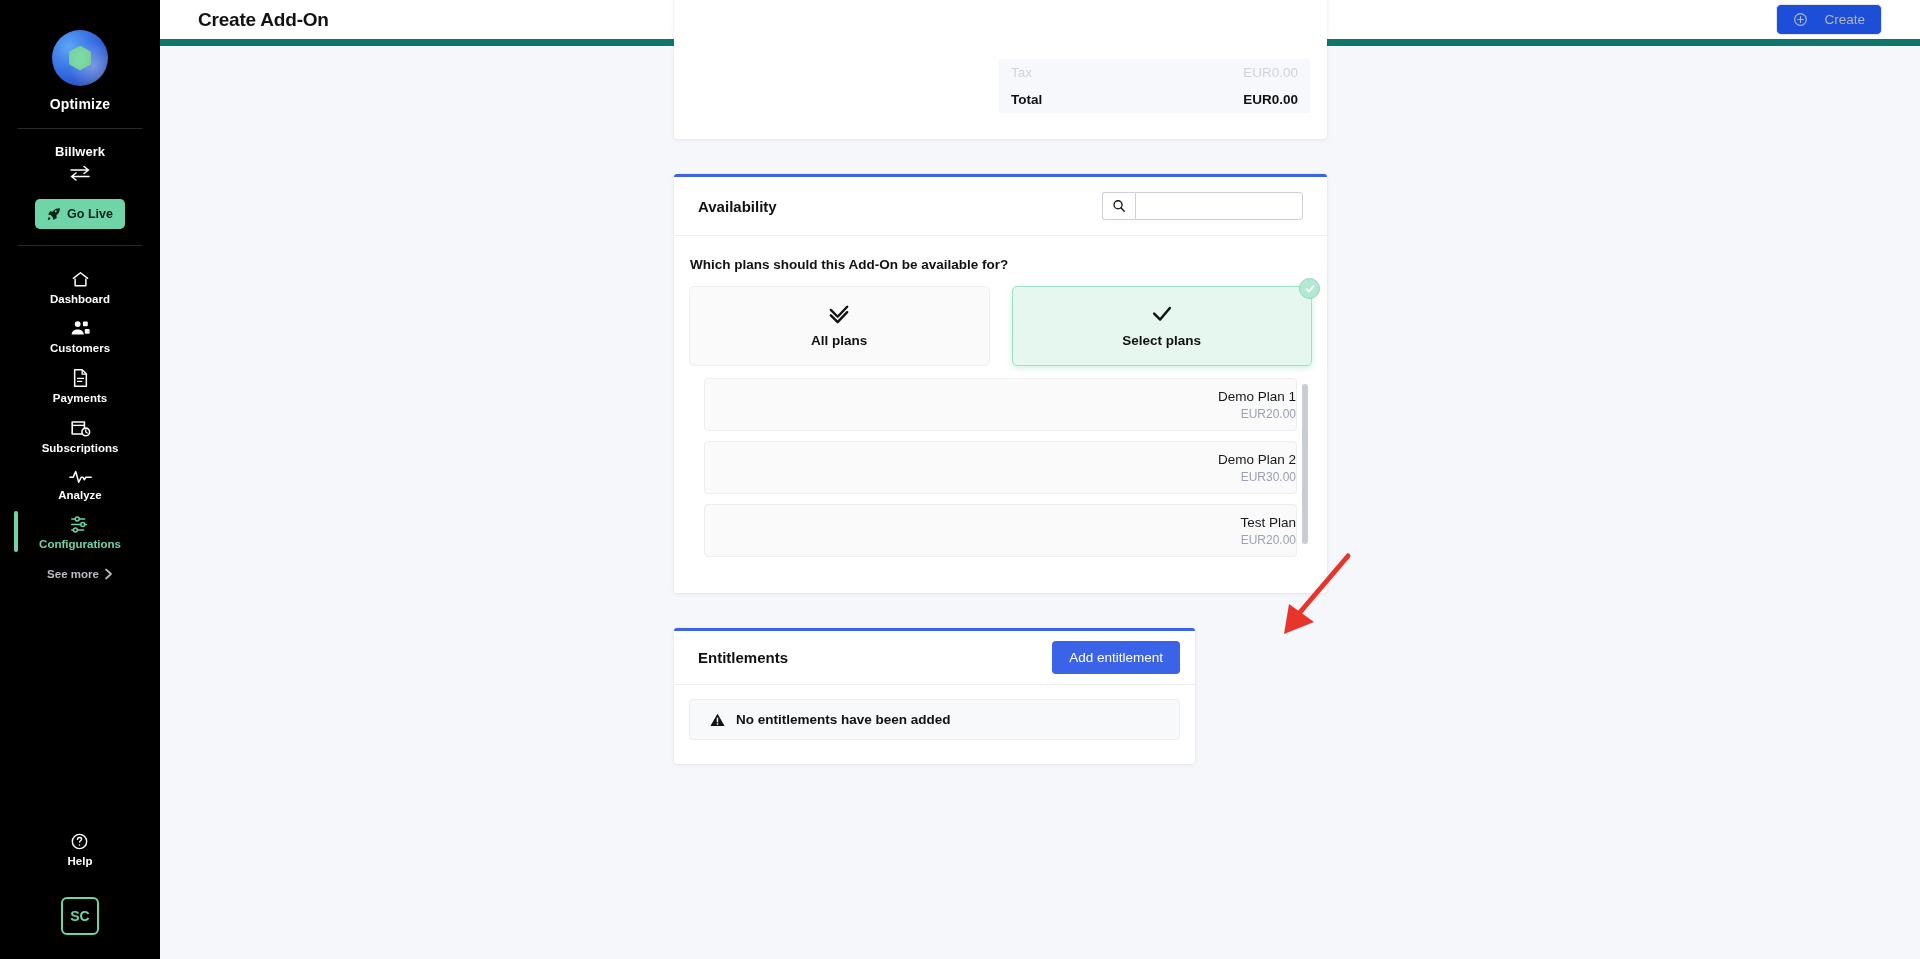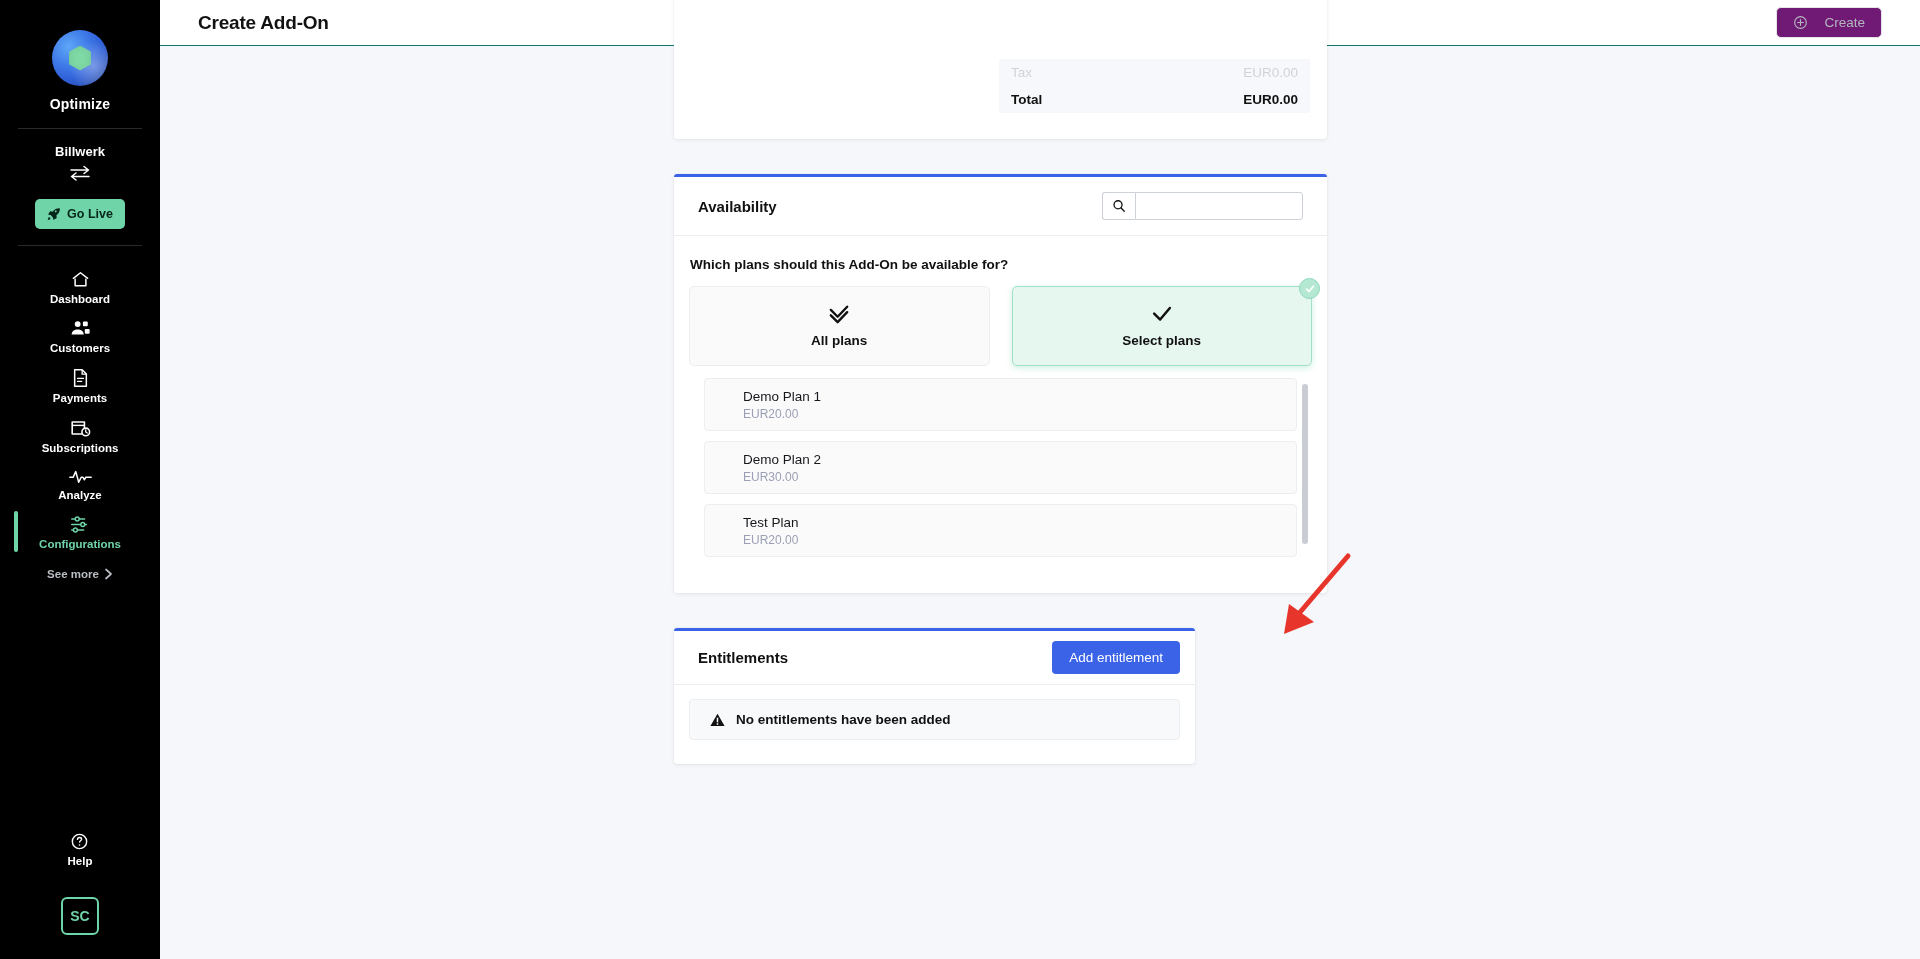--- a/index.html
+++ b/index.html
@@ -65,26 +65,26 @@
     width:38px; height:38px; border:2px solid #6fd4a8; border-radius:6px;
     display:flex; align-items:center; justify-content:center; cursor:pointer;
   }
   .avatar span { color:#6fd4a8; font-size:14px; font-weight:700; }
 
   
   .main { flex:1; height:959px; position:relative; background:#f5f7fa; overflow:hidden; }
   .topbar {
     height:46px; background:#ffffff; display:flex; align-items:center;
     justify-content:space-between; padding: 0 38px 0 38px;
-    border-bottom:1px solid #0f766e;
+    border-bottom:7px solid #0f766e;
   }
   .page-title { font-size:19px; font-weight:700; color:#121212; letter-spacing:-.2px;}
   .create-btn {
     display:flex; align-items:center; gap:16px;
-    border:1px solid #e3e5e9; background:#701a75; color:#b3b6bd;
+    border:1px solid #e3e5e9; background:#1d4ed8; color:#b3b6bd;
     border-radius:5px; padding:7px 16px; font-size:13.5px; cursor:default;
   }
 
   .content { position:relative; height:913px; }
   .card {
     position:absolute; background:#ffffff; border-radius:3px;
     box-shadow: 0 1px 4px rgba(16,24,40,.07), 0 0 1px rgba(16,24,40,.12);
   }
   .card-topline { height:3px; background:#3b63e8; border-radius:3px 3px 0 0;}
 
@@ -120,21 +120,21 @@
   .choice.selected {
     background:#e6f7f0; border:1px solid #9fe0c6;
     box-shadow: 0 2px 6px rgba(111,212,168,.35);
   }
   .choice .clabel { font-size:13.5px; color:#111; }
   .badge-check {
     position:absolute; top:-9px; right:-9px; width:21px; height:21px; border-radius:50%;
     background:#b5e8d3; border:1px solid #8bd8bb; display:flex; align-items:center; justify-content:center;
   }
   .plans-region { position:relative; margin-top:12px; height:219px; overflow:hidden; }
-  .plans-list { position:absolute; left:0; right:0; top:0; padding:0 15px 8px 15px; }
+  .plans-list { position:absolute; left:0; right:0; top:0; padding:0 15px 8px 15px;text-align:right; }
   .plan-item {
     background:#fafafb; border:1px solid #eceef1; border-radius:4px;
     padding:9px 0 8px 38px; margin-bottom:10px; cursor:pointer;
   }
   .plan-name { font-size:13.5px; color:#17181c; line-height:18px; }
   .plan-price { font-size:12px; color:#9a9fb5; line-height:16px; }
   .scroll-track { position:absolute; right:4px; top:0; width:6px; height:219px; background:transparent; }
   .scroll-thumb { position:absolute; right:4px; top:6px; width:6px; height:160px; background:#c9ccd3; border-radius:3px; cursor:pointer;}
 
   

